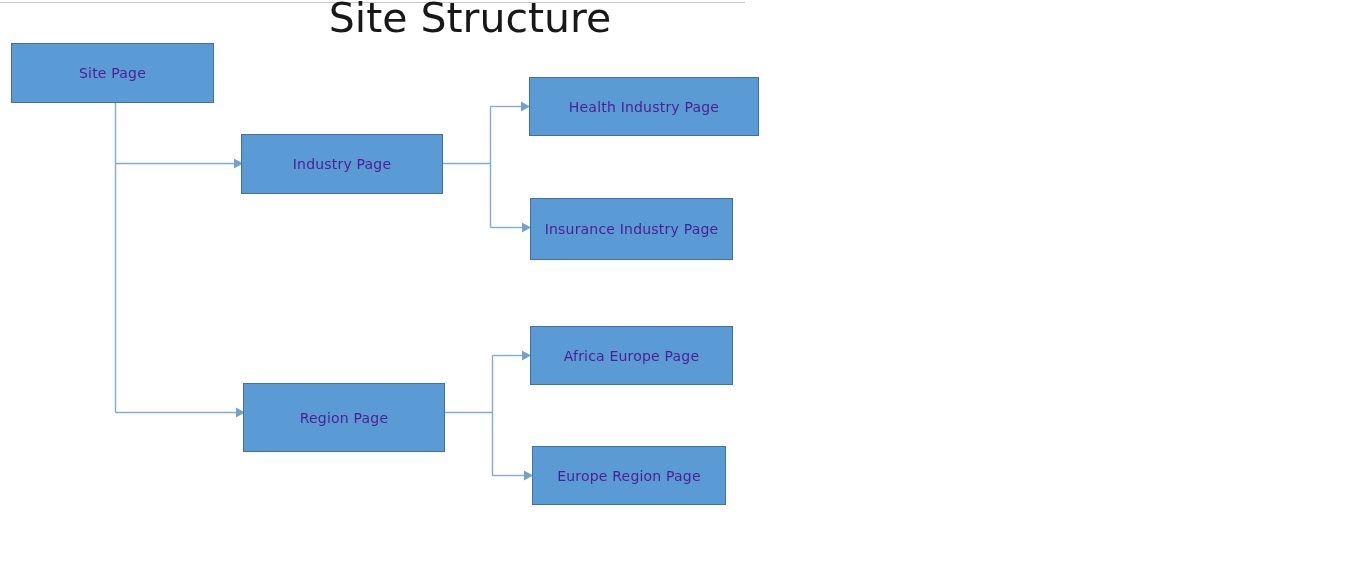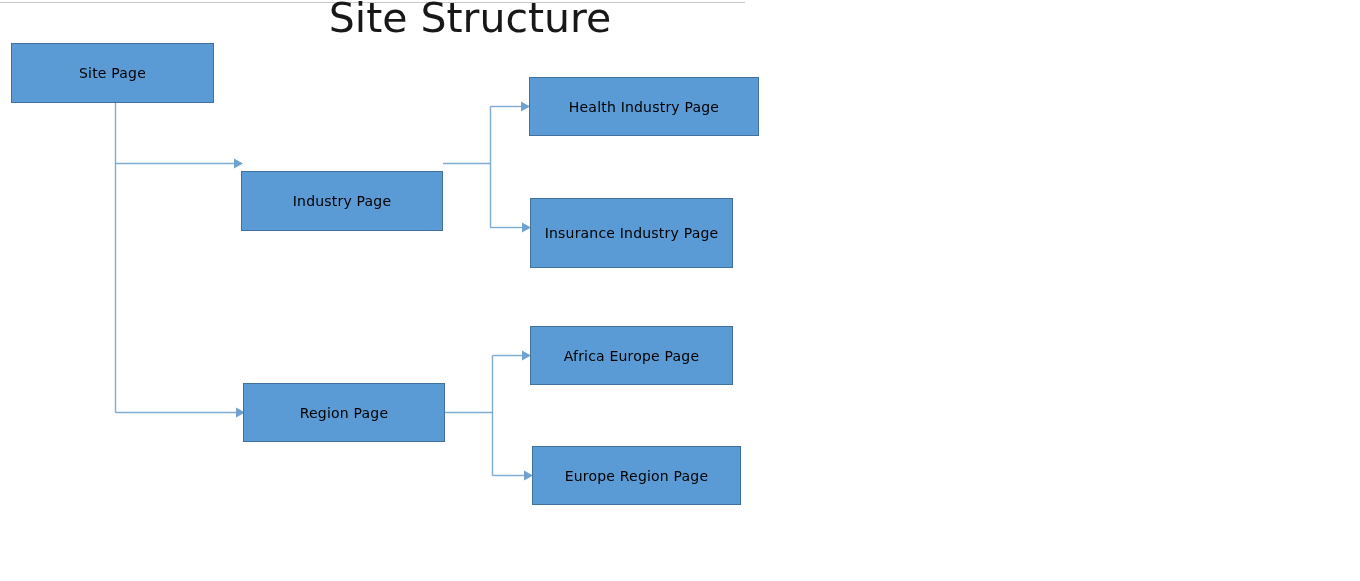--- a/index.html
+++ b/index.html
@@ -44,21 +44,21 @@
   }
   
   .node {
     position: absolute;
     box-sizing: border-box;
     background: #5B9BD5;
     border: 1px solid #41719C;
     display: flex;
     align-items: center;
     justify-content: center;
-    color: #000000;
+    color: #4c1d95;
     font-family: "DejaVu Sans", sans-serif;
     font-size: 14px;
     line-height: 18px;
     text-align: center;
     letter-spacing: 0.2px;
     user-select: none;
   }
   .node-label {
     pointer-events: none;
   }
@@ -115,37 +115,37 @@
     <polygon class="conn-arrow" points="522,350.5 531,355.5 522,360.5"></polygon>
 
     <path class="conn-line" d="M492.5 475.5 L524 475.5"></path>
     <polygon class="conn-arrow" points="524,470.5 533,475.5 524,480.5"></polygon>
   </svg>
 
   <div class="node" style="left:11px;  top:43px;  width:203px; height:60px;">
     <span class="node-label">Site Page</span>
   </div>
 
-  <div class="node" style="left:241px; top:134px; width:202px; height:60px;margin-top:37px;">
+  <div class="node" style="left:241px; top:134px; width:202px; height:60px;">
     <span class="node-label">Industry Page</span>
   </div>
 
-  <div class="node" style="left:243px; top:383px; width:202px; height:59px;">
+  <div class="node" style="left:243px; top:383px; width:202px; height:69px;">
     <span class="node-label">Region Page</span>
   </div>
 
   <div class="node" style="left:529px; top:77px;  width:230px; height:59px;">
     <span class="node-label">Health Industry Page</span>
   </div>
 
-  <div class="node" style="left:530px; top:198px; width:203px; height:70px;">
+  <div class="node" style="left:530px; top:198px; width:203px; height:62px;">
     <span class="node-label">Insurance Industry Page</span>
   </div>
 
   <div class="node" style="left:530px; top:326px; width:203px; height:59px;">
     <span class="node-label">Africa Europe Page</span>
   </div>
 
-  <div class="node" style="left:532px; top:446px; width:209px; height:59px;">
+  <div class="node" style="left:532px; top:446px; width:194px; height:59px;">
     <span class="node-label">Europe Region Page</span>
   </div>
 
 </div>
 
 </body></html>

